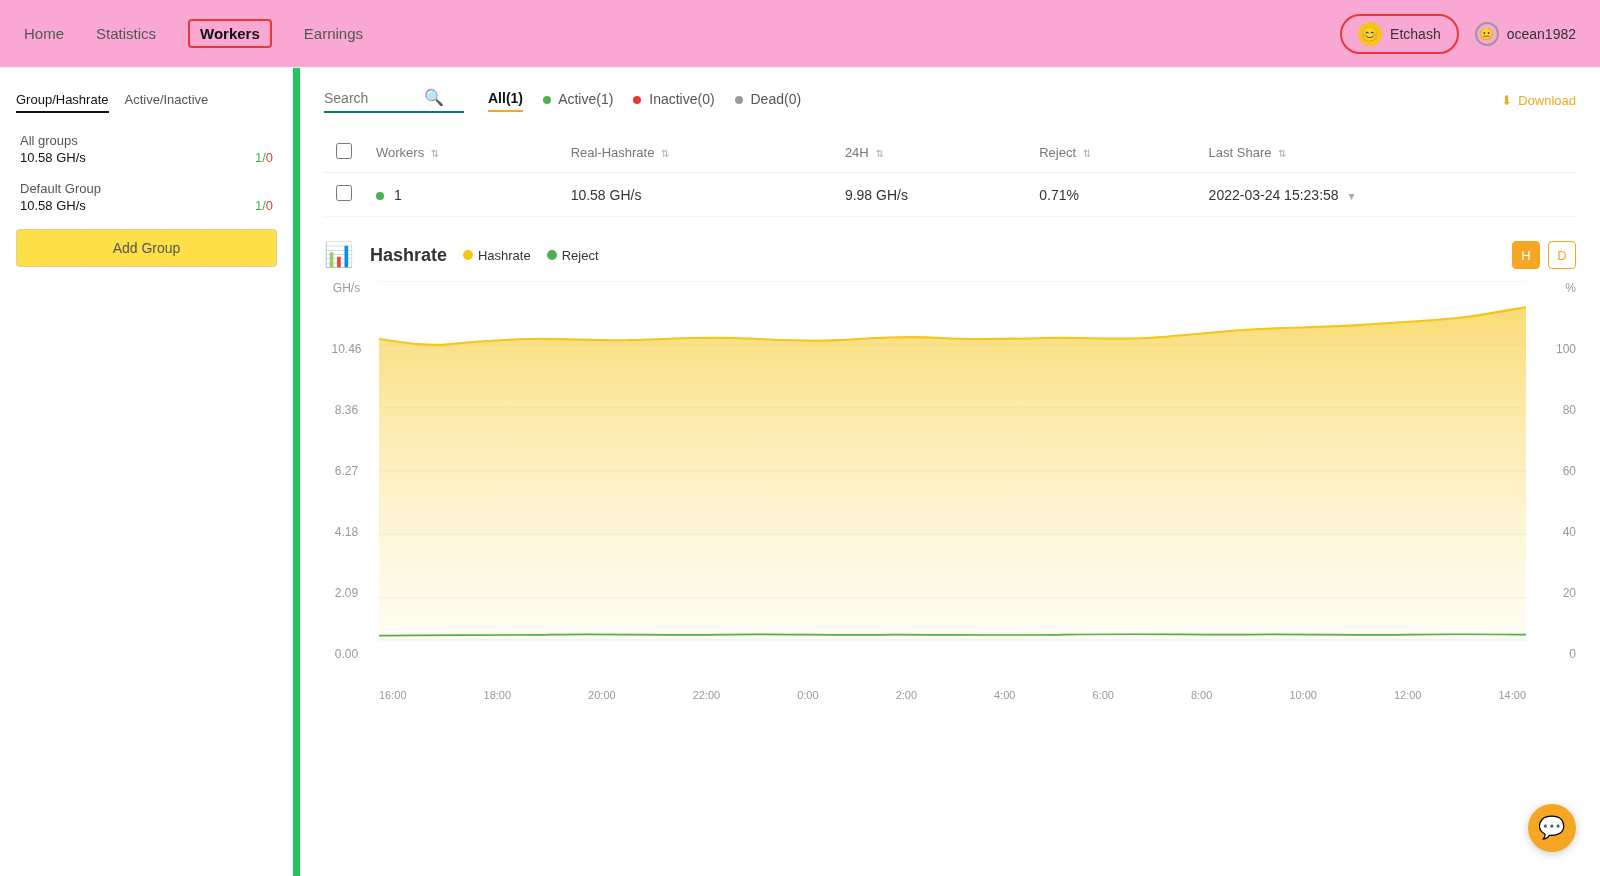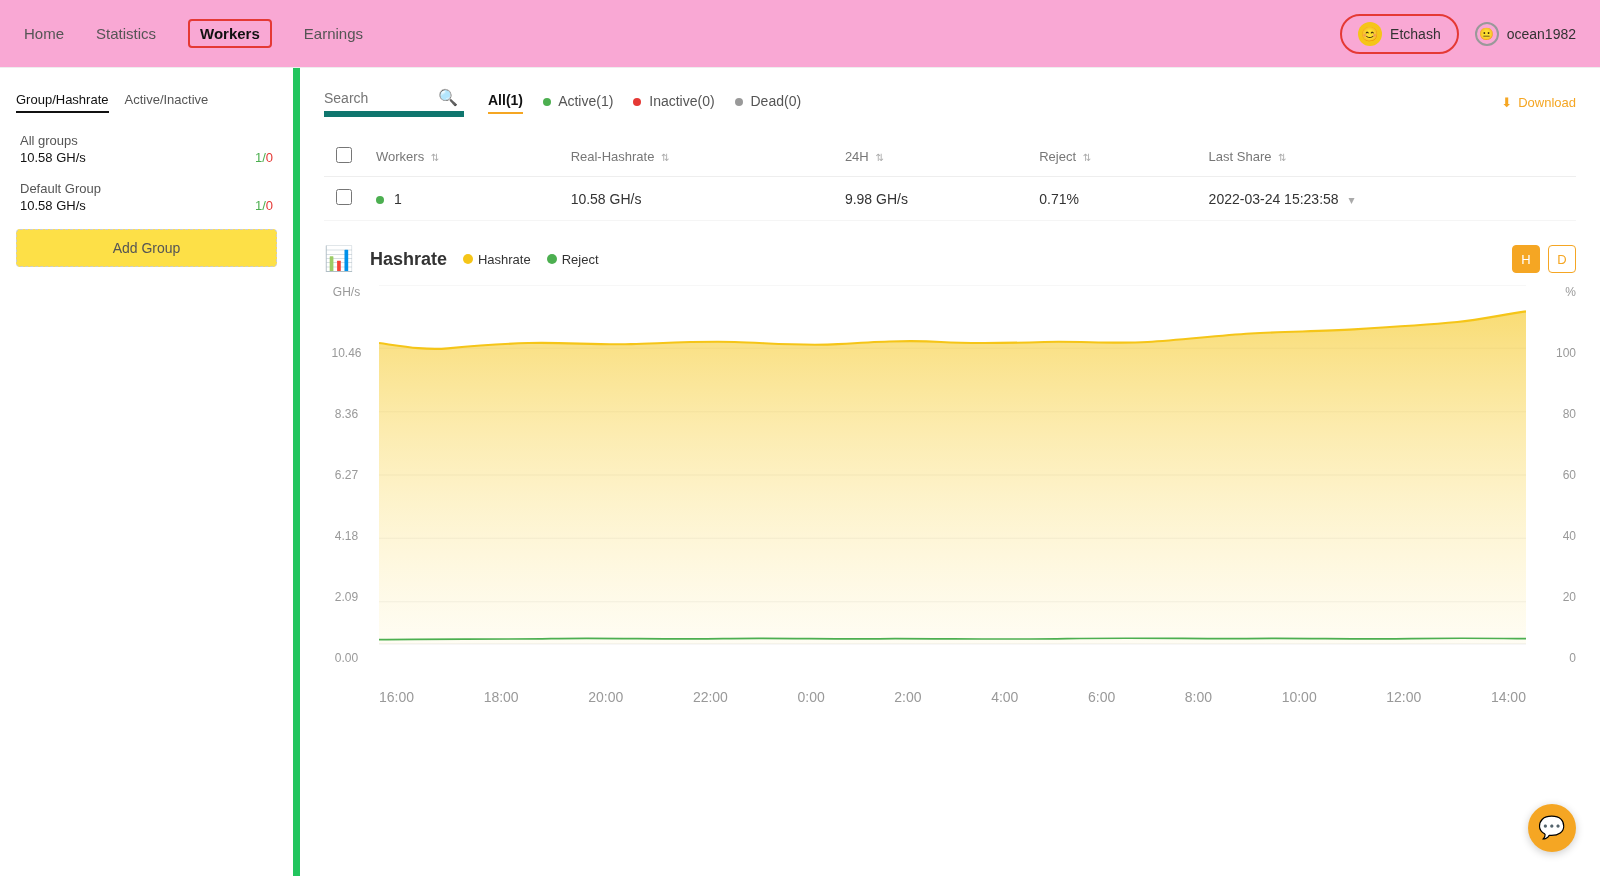--- a/index.html
+++ b/index.html
@@ -64,22 +64,22 @@
       border: 1px dashed #ccc; border-radius: 4px;
       color: #555; cursor: pointer; font-size: 14px; background: #fde047;
     }
     
     
     .content { flex: 1; padding: 20px 24px; }
     
     
     .filter-bar { display: flex; align-items: center; gap: 24px; margin-bottom: 20px; }
     .search-box {
-      display: flex; gap: 14px;
-      border-bottom: 6px solid #0f766e; padding-bottom: 4px; min-width: 140px;
+      display: flex; gap: 0;
+      border-bottom: 2px solid #0f766e; padding-bottom: 4px; min-width: 140px;
     }
     .search-input { border: none; outline: none; font-size: 14px; color: #555; width: 100px; }
     .search-icon { color: #555; font-size: 16px; }
     .filter-tabs { display: flex; gap: 20px; align-items: center; }
     .filter-tab { font-size: 14px; color: #555; cursor: pointer; padding-bottom: 4px; }
     .filter-tab.active { font-weight: 600; color: #111; border-bottom: 2px solid #f5a623; }
     .filter-dot { display: inline-block; width: 8px; height: 8px; border-radius: 50%; margin-right: 4px; }
     .dot-green { background: #4caf50; }
     .dot-red { background: #e53935; }
     .dot-gray { background: #999; }
@@ -136,21 +136,21 @@
       width: 40px; text-align: right;
     }
     .y-label-right { font-size: 12px; color: #999; }
     
     .chart-inner { position: absolute; left: 55px; right: 50px; top: 0; bottom: 40px; }
     
     .x-axis-labels {
       position: absolute; bottom: 0; left: 55px; right: 50px;
       display: flex; justify-content: space-between;
     }
-    .x-label { font-size: 14px; color: #999; text-align: right; }
+    .x-label { font-size: 11px; color: #999; text-align: right; }
     
     
     .chat-btn {
       position: fixed; bottom: 24px; right: 24px;
       width: 48px; height: 48px; border-radius: 50%; background: #f5a623;
       display: flex; align-items: center; justify-content: center;
       cursor: pointer; font-size: 22px; color: #fff; box-shadow: 0 2px 8px rgba(0,0,0,0.2);
     }
   </style>
 </head>

